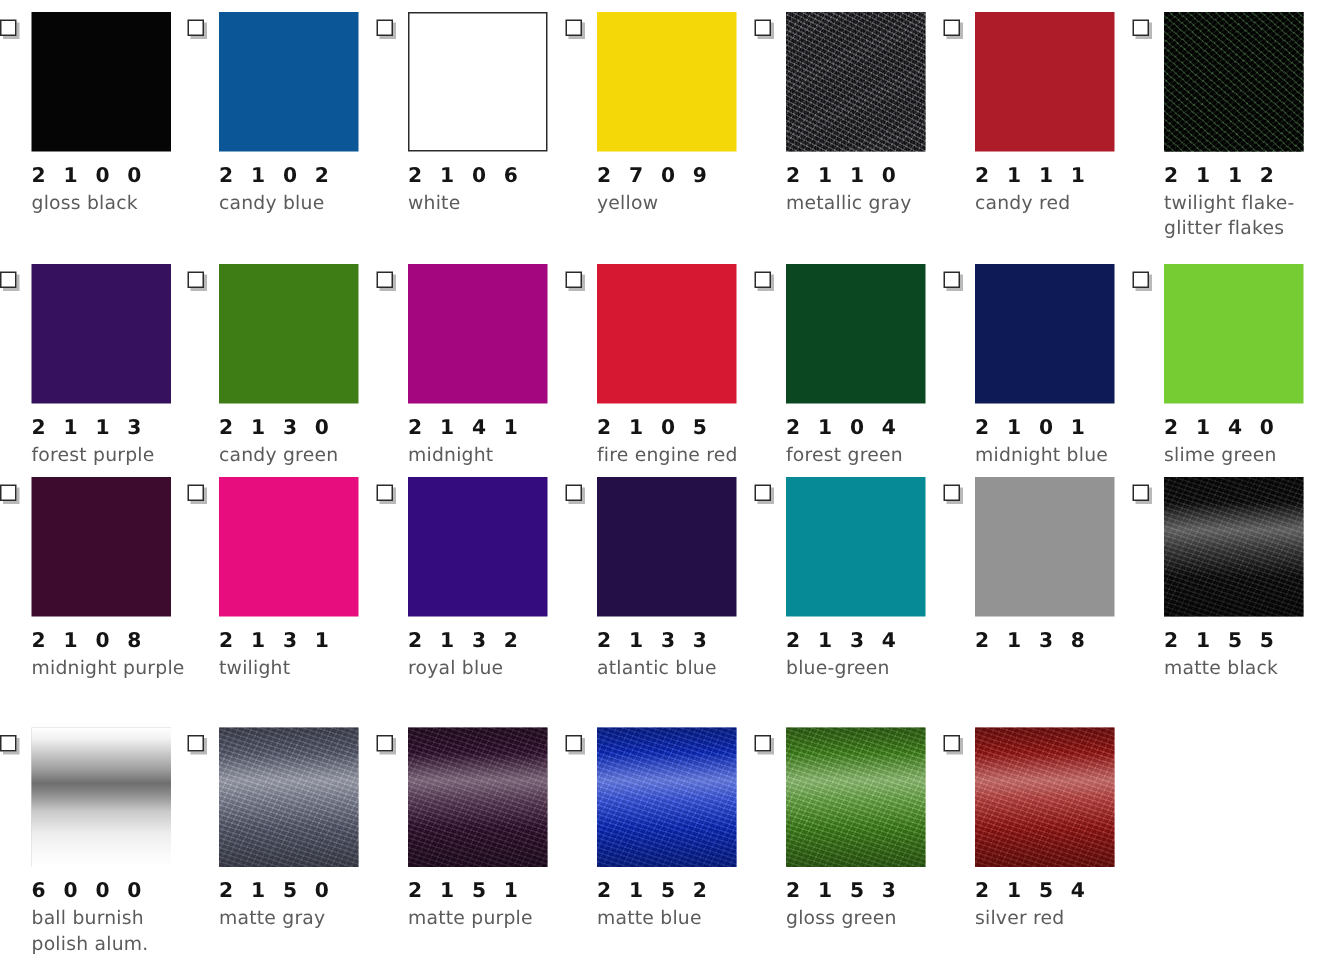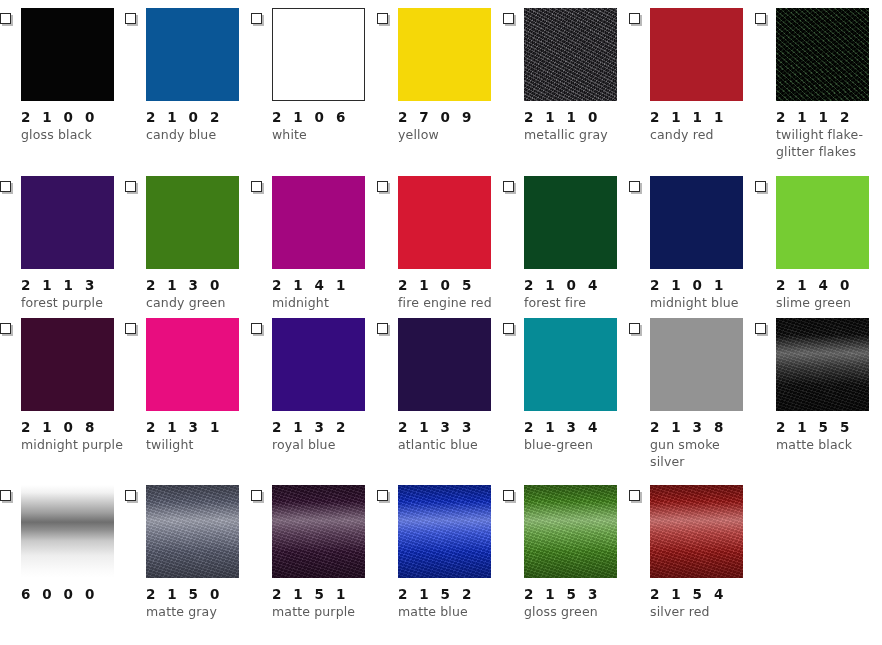--- a/index.html
+++ b/index.html
@@ -159,21 +159,21 @@
       <div class="labels">
         <div class="code">2 1 0 5</div>
         <div class="name">fire engine red</div>
       </div>
     </div>
     <div class="cell" style="left: 503px; top: 172px;">
       <div class="cb" role="checkbox" aria-checked="false"></div>
       <div class="swatch" style="background: rgb(11, 71, 32);"></div>
       <div class="labels">
         <div class="code">2 1 0 4</div>
-        <div class="name">forest fire</div>
+        <div class="name">forest green</div>
       </div>
     </div>
     <div class="cell" style="left: 629px; top: 172px;">
       <div class="cb" role="checkbox" aria-checked="false"></div>
       <div class="swatch" style="background: rgb(13, 26, 86);"></div>
       <div class="labels">
         <div class="code">2 1 0 1</div>
         <div class="name">midnight blue</div>
       </div>
     </div>
@@ -223,40 +223,40 @@
       <div class="labels">
         <div class="code">2 1 3 4</div>
         <div class="name">blue-green</div>
       </div>
     </div>
     <div class="cell" style="left: 629px; top: 314px;">
       <div class="cb" role="checkbox" aria-checked="false"></div>
       <div class="swatch" style="background: rgb(147, 147, 147);"></div>
       <div class="labels">
         <div class="code">2 1 3 8</div>
-        <div class="name">gun smoke silver</div>
       </div>
     </div>
     <div class="cell" style="left: 755px; top: 314px;">
       <div class="cb" role="checkbox" aria-checked="false"></div>
       <div class="swatch" style="background: rgb(12, 12, 12);">
         <div class="tex" style="background: linear-gradient(rgba(0, 0, 0, 0.34) 0%, rgba(0, 0, 0, 0.1) 18%, rgba(255, 255, 255, 0.34) 38%, rgba(255, 255, 255, 0.16) 52%, rgba(0, 0, 0, 0.12) 72%, rgba(0, 0, 0, 0.38) 100%), repeating-linear-gradient(18deg, rgba(255, 255, 255, 0.1) 0px, rgba(255, 255, 255, 0.1) 1px, rgba(0, 0, 0, 0.14) 1px, rgba(0, 0, 0, 0.14) 3px), repeating-linear-gradient(-64deg, rgba(255, 255, 255, 0.07) 0px, rgba(255, 255, 255, 0.07) 1px, rgba(0, 0, 0, 0.11) 1px, rgba(0, 0, 0, 0.11) 4px);"></div>
       </div>
       <div class="labels">
         <div class="code">2 1 5 5</div>
         <div class="name">matte black</div>
       </div>
     </div>
     <div class="cell" style="left: 0px; top: 481px;">
       <div class="cb" role="checkbox" aria-checked="false"></div>
       <div class="swatch" style="background: rgb(176, 176, 176);">
         <div class="tex" style="background: linear-gradient(rgb(255, 255, 255) 0%, rgb(242, 242, 242) 8%, rgb(158, 158, 158) 30%, rgb(110, 110, 110) 40%, rgb(141, 141, 141) 48%, rgb(201, 201, 201) 60%, rgb(238, 238, 238) 76%, rgb(251, 251, 251) 92%, rgb(255, 255, 255) 100%);"></div>
       </div>
       <div class="labels">
         <div class="code">6 0 0 0</div>
+        <div class="name">ball burnish polish alum.</div>
       </div>
     </div>
     <div class="cell" style="left: 125px; top: 481px;">
       <div class="cb" role="checkbox" aria-checked="false"></div>
       <div class="swatch" style="background: rgb(106, 111, 134);">
         <div class="tex" style="background: linear-gradient(rgba(0, 0, 0, 0.34) 0%, rgba(0, 0, 0, 0.1) 18%, rgba(255, 255, 255, 0.34) 38%, rgba(255, 255, 255, 0.16) 52%, rgba(0, 0, 0, 0.12) 72%, rgba(0, 0, 0, 0.38) 100%), repeating-linear-gradient(18deg, rgba(255, 255, 255, 0.1) 0px, rgba(255, 255, 255, 0.1) 1px, rgba(0, 0, 0, 0.14) 1px, rgba(0, 0, 0, 0.14) 3px), repeating-linear-gradient(-64deg, rgba(255, 255, 255, 0.07) 0px, rgba(255, 255, 255, 0.07) 1px, rgba(0, 0, 0, 0.11) 1px, rgba(0, 0, 0, 0.11) 4px);"></div>
       </div>
       <div class="labels">
         <div class="code">2 1 5 0</div>
         <div class="name">matte gray</div>

